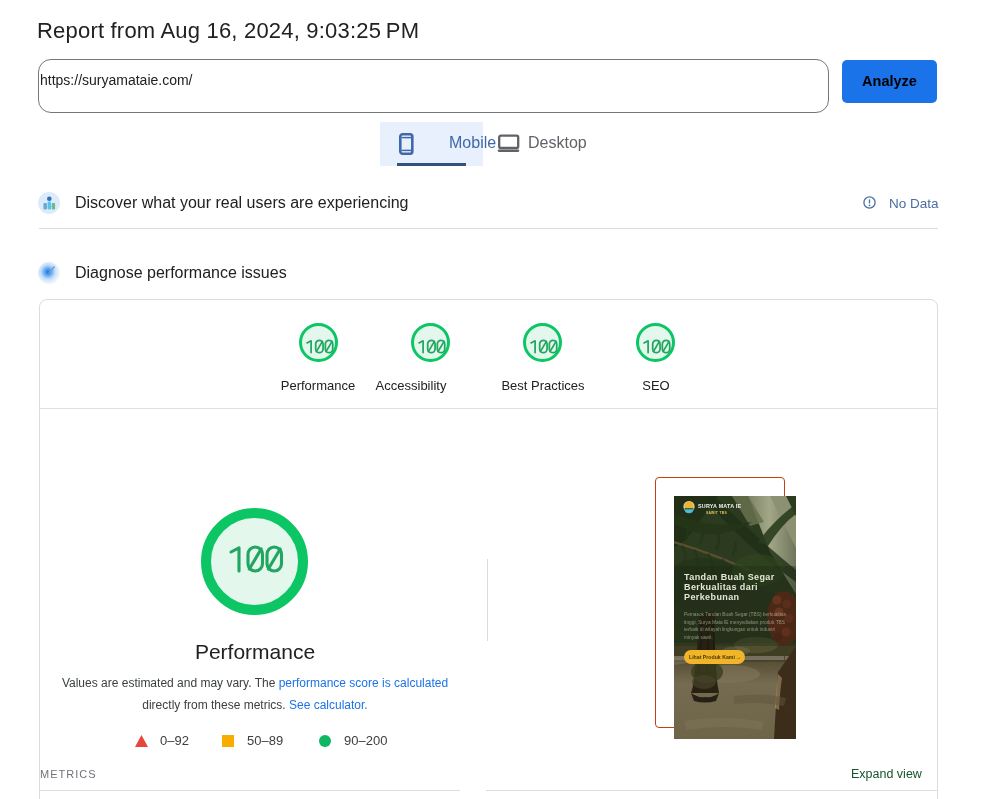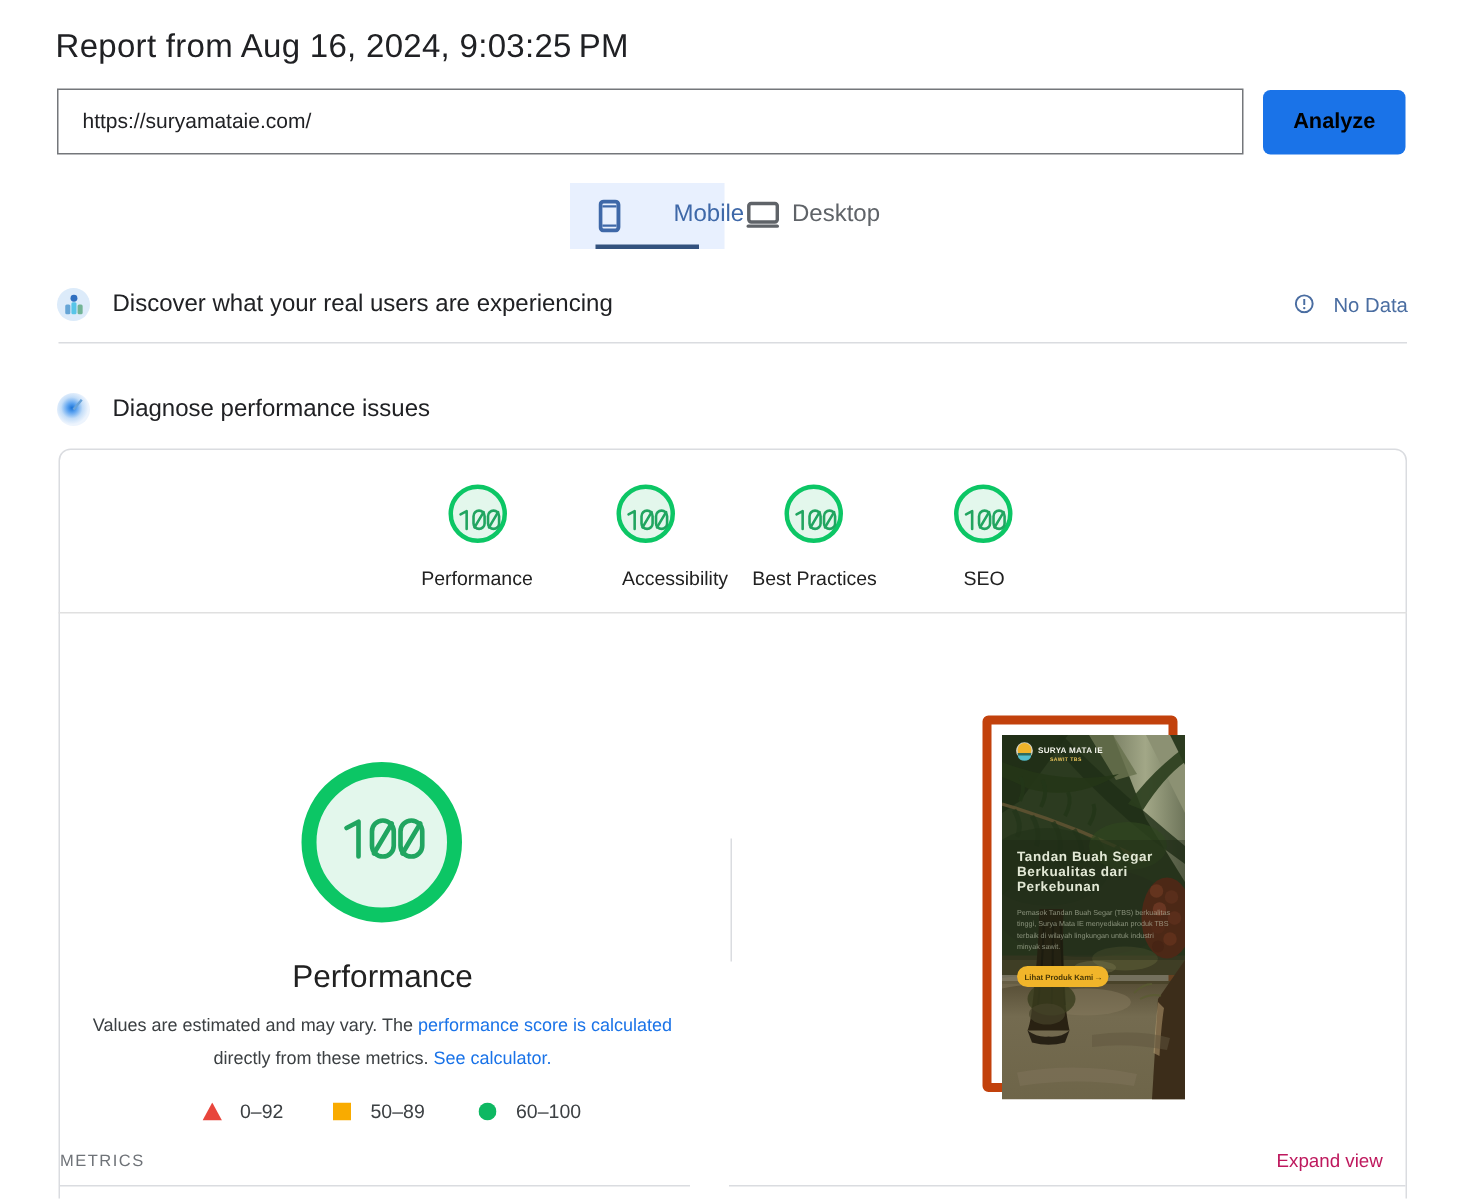--- a/index.html
+++ b/index.html
@@ -1,21 +1,21 @@
 <!DOCTYPE html>
 <html><head>
 <meta charset="utf-8">
 <style>
   * { margin:0; padding:0; box-sizing:border-box; }
   html,body { width:981px; height:799px; overflow:hidden; background:#fff;
     font-family:"Liberation Sans",sans-serif; position:relative; }
   .abs { position:absolute; }
   h1.title { left:37px; top:18px; font-size:22px; font-weight:400; color:#202124; letter-spacing:0.2px;}
-  .urlbox { left:38px; top:59px; width:791px; height:44px; border:1px solid #74777b;
-    border-radius:0; font-size:14px; color:#202124; line-height:40px; padding-left:16px; }
+  .urlbox { left:38px; top:59px; width:791px; height:54px; border:1px solid #74777b;
+    border-radius:13px; font-size:14px; color:#202124; line-height:40px; padding-left:1px; }
   .analyze { left:842px; top:60px; width:95px; height:43px; background:#1a73e8; border-radius:5px;
     color:#000000; font-size:14.5px; font-weight:bold; text-align:center; line-height:43px; }
   
   .tab-mobile { left:380px; top:122px; width:103px; height:44px; background:#e8f0fe; }
   .tab-underline { left:397px; top:163px; width:69px; height:3px; background:#33527e; }
   .mobile-label { left:425px; top:134px; font-size:16px; color:#3e68a8; font-weight:500;margin-left:24px; }
   .desktop-label { left:528px; top:134px; font-size:16px; color:#5f6368;text-align:center; }
   
   .h2row { font-size:16px; color:#202124; font-weight:400; }
   .nodata { left:889px; top:196px; font-size:13.5px; color:#4a6da1; font-weight:500; }
@@ -32,25 +32,25 @@
   .carddiv { left:39px; top:408px; width:899px; height:1px; background:#e0e0e0; }
   .vdiv { left:487px; top:559px; width:1px; height:82px; background:#dadce0; }
   .bigwrap { left:201px; top:508px; width:107px; height:107px; border-radius:50%;
     border:10px solid #0cc665; background:#e3f7ec; }
   .perf-title { left:55px; top:640px; width:400px; text-align:center; font-size:21px; color:#212121; }
   .caption { left:45px; top:673px; width:420px; text-align:center; font-size:12px;
     color:#3c4043; line-height:21.5px; white-space:nowrap; }
   .caption a { color:#1a73e8; text-decoration:none; }
   .legend { left:128px; top:733px; width:270px; height:16px; font-size:13px; color:#3c4043; }
   .metrics-h { left:40px; top:768px; font-size:11px; color:#6f7378; letter-spacing:1px; }
-  .expand { left:851px; top:767px; font-size:12.5px; color:#be185d; }
+  .expand { left:851px; top:767px; font-size:12.5px; color:#14532d; }
   .mdiv1 { left:40px; top:790px; width:420px; height:1px; background:#dadce0; }
   .mdiv2 { left:486px; top:790px; width:451px; height:1px; background:#dadce0; }
-  .shot { left:655px; top:477px; width:130px; height:251px; border:6px solid #c2410c;
-    border-radius:4px; background:#fff; padding:7px; }
+  .shot { left:655px; top:477px; width:130px; height:251px; border:1px solid #c2410c;
+    border-radius:4px; background:#fff; padding:18px; }
 </style>
 </head>
 <body>
   <svg width="0" height="0" style="position:absolute">
     <defs>
       <g id="n100" fill="none" stroke-linecap="round" stroke-linejoin="round">
         <path d="M4 7 L12 2.8 L12 26"></path>
         <rect x="21" y="2" width="14.5" height="24" rx="7.25"></rect>
         <path d="M22.3 24 L34.2 4"></path>
         <rect x="40" y="2" width="14.5" height="24" rx="7.25"></rect>
@@ -118,21 +118,21 @@
   <svg class="abs digits" style="left:416.5px;top:339px" width="29" height="15" viewBox="0 0 57 28">
     <use href="#n100" stroke-width="3.4"></use>
   </svg>
   <svg class="abs digits" style="left:529px;top:339px" width="29" height="15" viewBox="0 0 57 28">
     <use href="#n100" stroke-width="3.4"></use>
   </svg>
   <svg class="abs digits" style="left:641.5px;top:339px" width="29" height="15" viewBox="0 0 57 28">
     <use href="#n100" stroke-width="3.4"></use>
   </svg>
   <div class="abs gauge-lbl" style="left:248px;top:378px;width:140px">Performance</div>
-  <div class="abs gauge-lbl" style="left:380px;top:378px;width:140px">Accessibility</div>
+  <div class="abs gauge-lbl" style="left:341px;top:378px;width:140px">Accessibility</div>
   <div class="abs gauge-lbl" style="left:473px;top:378px;width:140px">Best Practices</div>
   <div class="abs gauge-lbl" style="left:586px;top:378px;width:140px">SEO</div>
   <div class="abs carddiv"></div>
 
   <div class="abs bigwrap"></div>
   <svg class="abs digits" style="left:227px;top:545px" width="57" height="28" viewBox="0 0 57 28">
     <use href="#n100" stroke-width="3.1"></use>
   </svg>
   <div class="abs vdiv"></div>
   <div class="abs perf-title">Performance</div>
@@ -143,21 +143,21 @@
       <path d="M6.5 0 L13 12 L0 12 Z" fill="#e8453c"></path>
     </svg>
     <span class="abs" style="left:32px;top:0">0–92</span>
     <svg class="abs" style="left:94px;top:2px" width="12" height="12" viewBox="0 0 12 12">
       <rect width="12" height="12" fill="#f9ab00"></rect>
     </svg>
     <span class="abs" style="left:119px;top:0">50–89</span>
     <svg class="abs" style="left:191px;top:2px" width="12" height="12" viewBox="0 0 12 12">
       <circle cx="6" cy="6" r="6" fill="#0eb862"></circle>
     </svg>
-    <span class="abs" style="left:216px;top:0">60–100</span>
+    <span class="abs" style="left:216px;top:0">90–200</span>
   </div>
 
   <div class="abs metrics-h">METRICS</div>
   <div class="abs expand">Expand view</div>
   <div class="abs mdiv1"></div>
   <div class="abs mdiv2"></div>
 
   <div class="abs shot">
     <svg width="122" height="243" viewBox="0 0 122 243">
       <defs>

